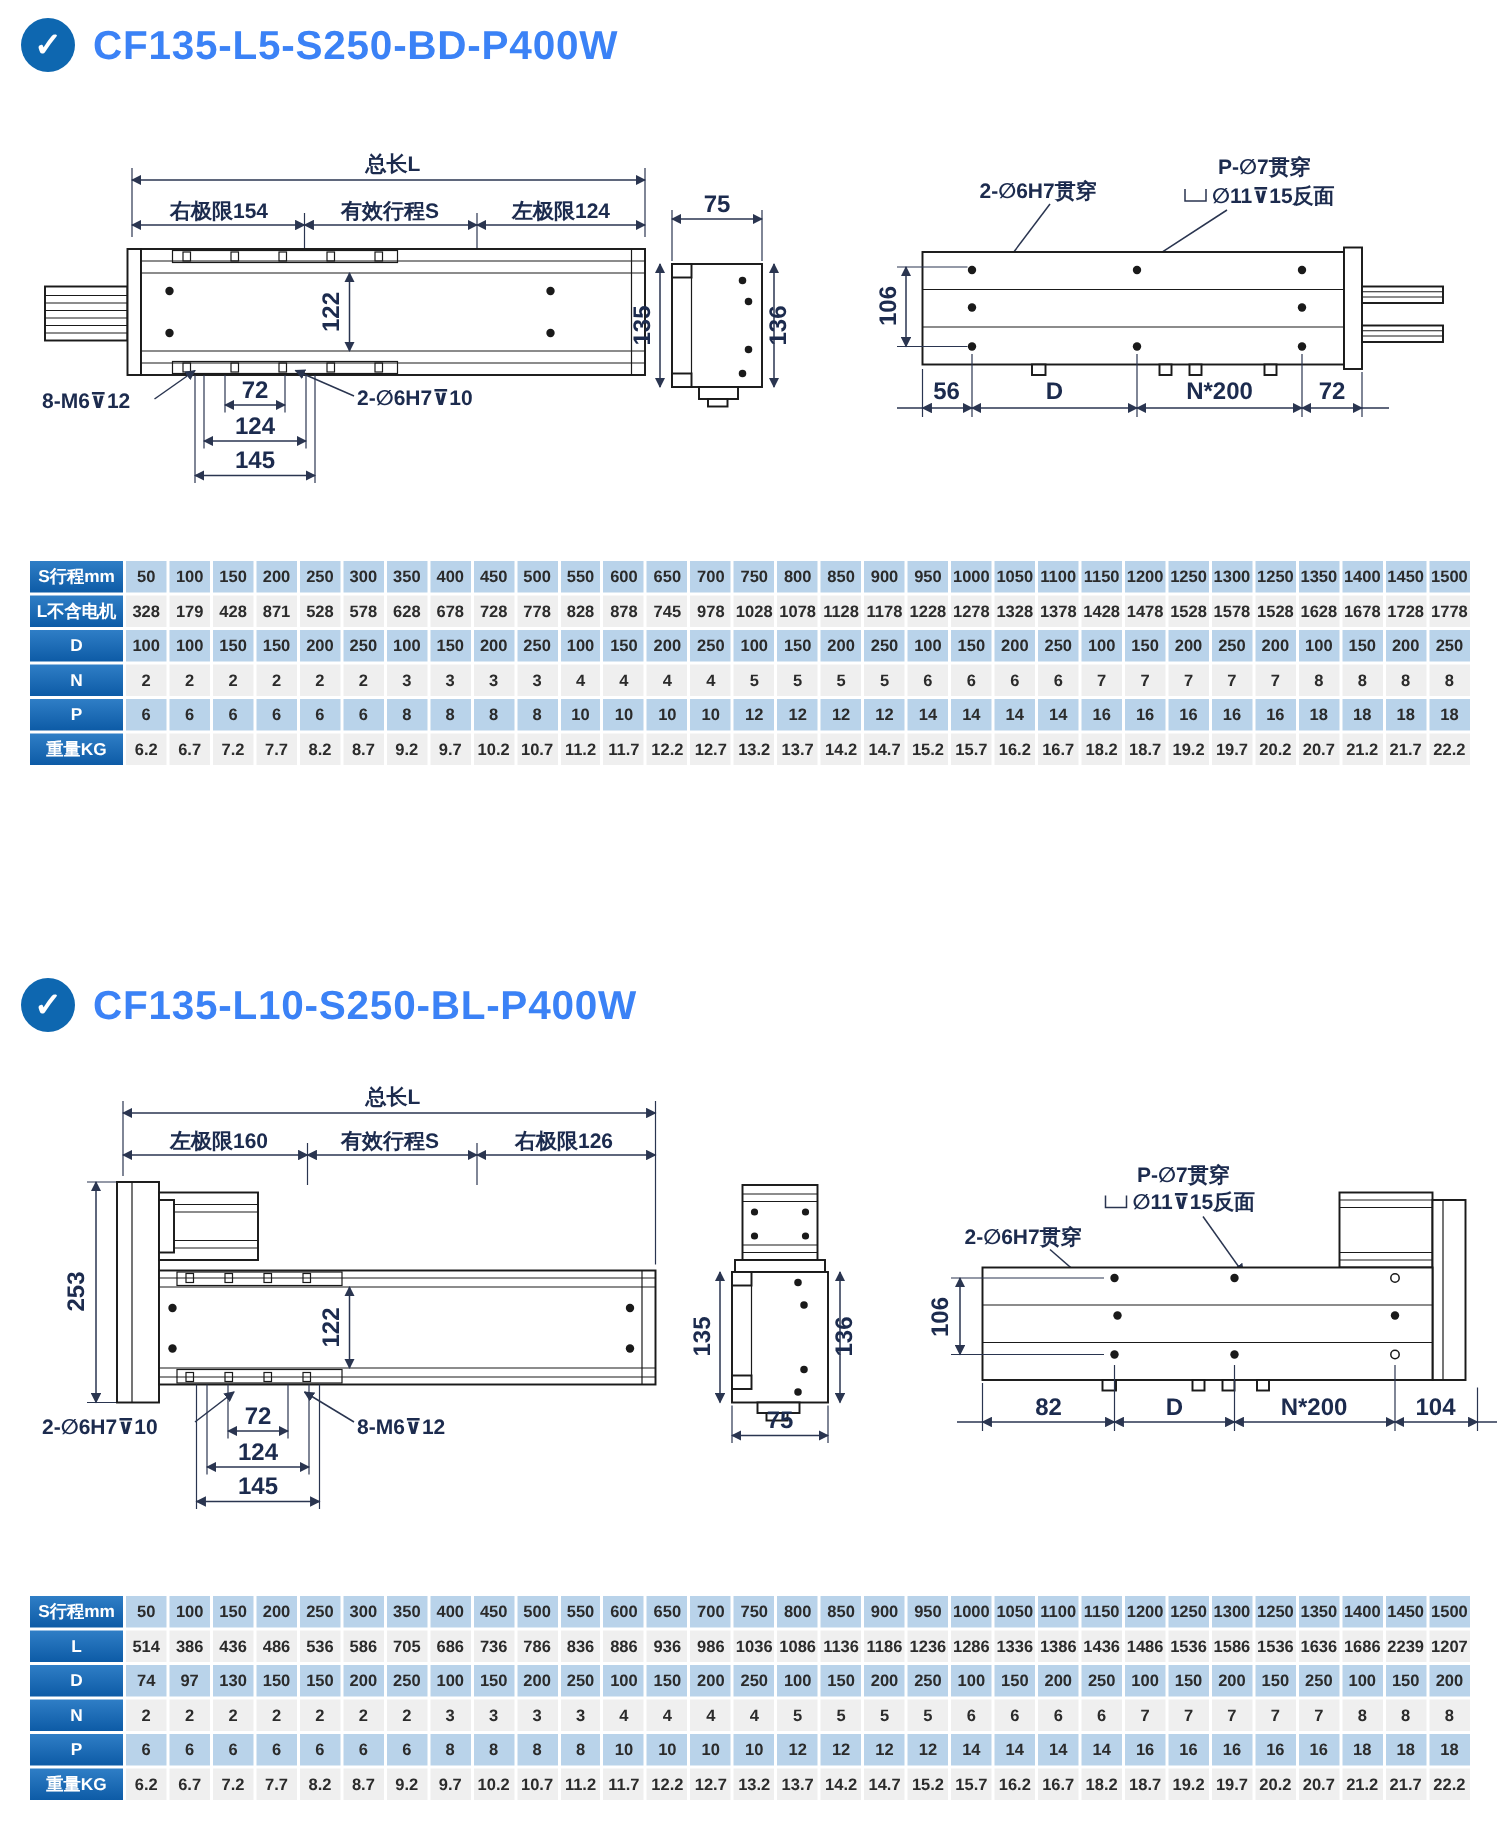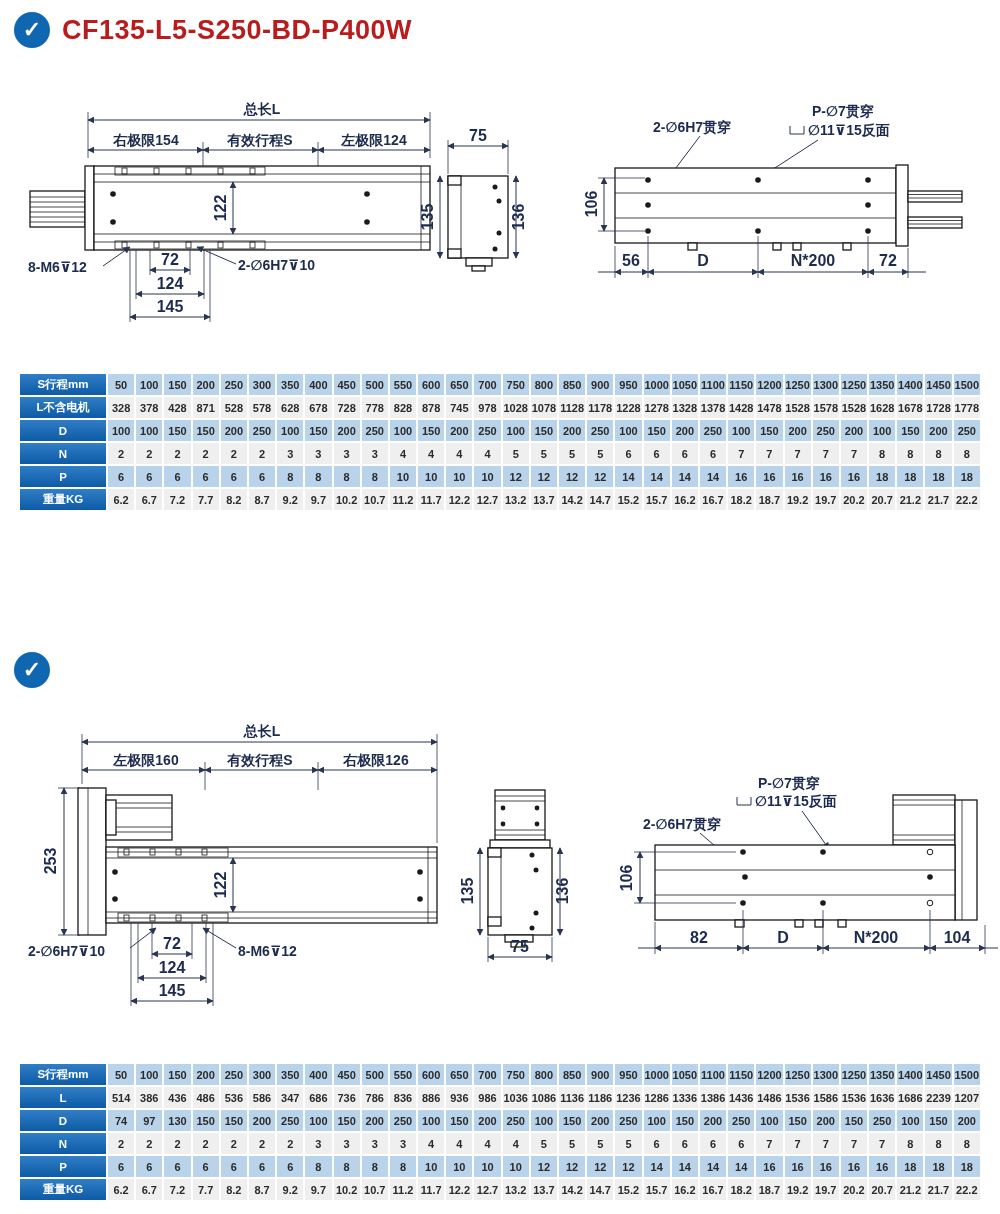--- a/index.html
+++ b/index.html
@@ -4,39 +4,39 @@
 <style>
   html,body{margin:0;padding:0;background:#fff;}
   .page{position:relative;width:1000px;height:1214px;background:#ffffff;
         font-family:"Liberation Sans",sans-serif;overflow:hidden;}
 
   
   .sec-header{position:absolute;left:14px;display:flex;align-items:center;gap:12px;}
   .check-badge{width:36px;height:36px;border-radius:50%;background:#0e67b0;color:#fff;
                display:flex;align-items:center;justify-content:center;
                font-size:22px;font-weight:bold;}
-  .sec-title{font-size:27px;font-weight:bold;color:#b91c1c;letter-spacing:.5px;text-align:right;}
+  .sec-title{font-size:27px;font-weight:bold;color:#3b82f6;letter-spacing:.5px;text-align:right;}
 
   
   svg{position:absolute;left:0;}
   svg text{font-family:"Liberation Sans","DejaVu Sans",sans-serif;font-weight:bold;fill:#1c2b4e;}
   .dim{font-size:16px;}
   .lbl{font-size:14px;}
   .dl{stroke:#2a3550;stroke-width:1;fill:none;}
   .xl{stroke:#2a3550;stroke-width:.8;fill:none;}
   .ol{stroke:#1a1a1a;stroke-width:1.3;fill:#ffffff;}
   .tl{stroke:#1a1a1a;stroke-width:.8;fill:none;}
   .dot{fill:#1a1a1a;}
   .hdot{fill:#ffffff;stroke:#1a1a1a;stroke-width:1;}
 
   
   .spec-table{position:absolute;left:18px;width:964px;border-collapse:separate;
               border-spacing:2px 2px;table-layout:fixed;}
   .spec-table th{width:62px;background:linear-gradient(180deg,#2f7ec6,#0d5ba6);
-                 color:#fff;font-size:11.5px;font-weight:bold;padding:3px 12px;height:15px;}
+                 color:#fff;font-size:11.5px;font-weight:bold;padding:3px 0;height:15px;}
   .spec-table td{text-align:center;font-size:11px;font-weight:bold;color:#2b2b2b;
                  padding:3px 0;height:15px;white-space:nowrap;overflow:hidden;}
   .spec-table tr.odd td{background:#b9d3ea;}
   .spec-table tr.even td{background:#efefef;}
 </style>
 </head>
 <body>
 
 <div class="page">
 
@@ -223,21 +223,21 @@
           <td>1300</td>
           <td>1250</td>
           <td>1350</td>
           <td>1400</td>
           <td>1450</td>
           <td>1500</td>
         </tr>
         <tr class="even">
           <th>L不含电机</th>
           <td>328</td>
-          <td>378</td>
+          <td>179</td>
           <td>428</td>
           <td>871</td>
           <td>528</td>
           <td>578</td>
           <td>628</td>
           <td>678</td>
           <td>728</td>
           <td>778</td>
           <td>828</td>
           <td>878</td>
@@ -395,20 +395,21 @@
           <td>20.7</td>
           <td>21.2</td>
           <td>21.7</td>
           <td>22.2</td>
         </tr>
       </tbody>
   </table>
 
   <div class="sec-header" style="top:652px;">
     <div class="check-badge">✓</div>
+    <div class="sec-title">CF135-L10-S250-BL-P400W</div>
   </div>
 
   <svg style="top:700px;" width="1000" height="310" viewBox="0 0 1000 310">
     <defs>
       <marker id="ah2" viewBox="0 0 10 10" refX="9" refY="5" markerWidth="7" markerHeight="7" orient="auto-start-reverse">
           <path d="M0,0L10,5L0,10z" fill="#2a3550"></path>
         </marker>
     </defs>
 
     <line class="xl" x1="82" y1="84" x2="82" y2="34"></line>
@@ -597,21 +598,21 @@
           <td>1500</td>
         </tr>
         <tr class="even">
           <th>L</th>
           <td>514</td>
           <td>386</td>
           <td>436</td>
           <td>486</td>
           <td>536</td>
           <td>586</td>
-          <td>347</td>
+          <td>705</td>
           <td>686</td>
           <td>736</td>
           <td>786</td>
           <td>836</td>
           <td>886</td>
           <td>936</td>
           <td>986</td>
           <td>1036</td>
           <td>1086</td>
           <td>1136</td>

